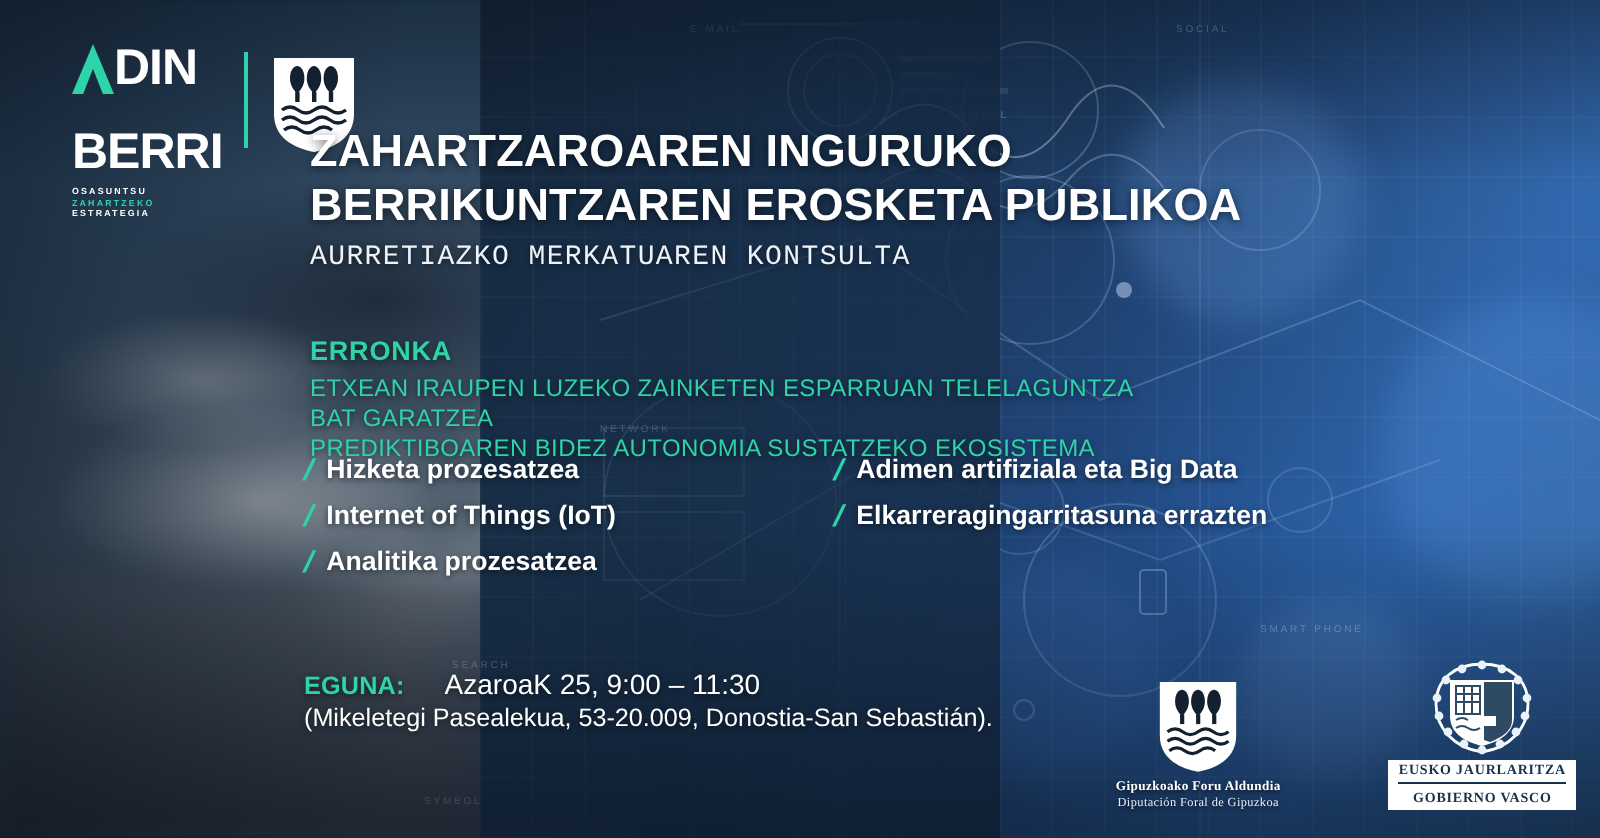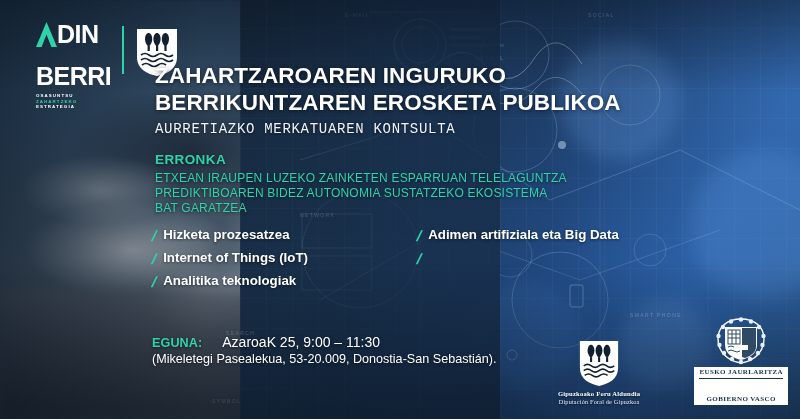--- a/index.html
+++ b/index.html
@@ -98,21 +98,21 @@
     letter-spacing:.1px;font-family:"Liberation Sans",sans-serif;
     text-shadow:0 1px 4px rgba(0,0,0,.55);
   }
   .subtitle{
     position:absolute;left:155px;top:121px;
     color:#eef3f8;font-size:14px;letter-spacing:.7px;font-weight:normal;
     font-family:Liberation Mono, monospace;
     text-shadow:0 1px 3px rgba(0,0,0,.55);
   }
 
-  .challenge{position:absolute;left:155px;top:152px;}
+  .challenge{position:absolute;left:155px;top:168px;}
   .challenge-label{
     color:#2fd3aa;font-weight:bold;font-size:13.5px;letter-spacing:.4px;
     font-family:"Liberation Sans",sans-serif;line-height:1.25;
     text-shadow:0 1px 3px rgba(0,0,0,.5);
   }
   .challenge-body{
     color:#2fd3aa;font-size:12px;line-height:1.26;letter-spacing:.2px;
     font-family:"Liberation Sans",sans-serif;margin-top:2px;
     text-shadow:0 1px 3px rgba(0,0,0,.5);
   }
@@ -175,21 +175,21 @@
   .ej-plate{
     background:#ffffff;padding:1px 5px 2px 5px;margin-top:2px;text-align:center;
   }
   .ej-l1{
     color:#16324f;font-family:"Liberation Serif",serif;font-weight:bold;
     font-size:7px;letter-spacing:.4px;line-height:1.2;white-space:nowrap;
   }
   .ej-l2{
     color:#16324f;font-family:"Liberation Serif",serif;font-weight:bold;
     font-size:7px;letter-spacing:.4px;line-height:1.2;white-space:nowrap;
-    border-top:1px solid #16324f;padding-top:16px;margin-top:1px;
+    border-top:1px solid #16324f;padding-top:3px;margin-top:1px;
   }
 </style>
 </head>
 <body>
 
 <div class="poster">
 
   <div class="bg">
     <div class="bg-hands"></div>
     <div class="bg-hands-low"></div>
@@ -280,48 +280,49 @@
     <div>ZAHARTZAROAREN INGURUKO</div>
     <div>BERRIKUNTZAREN EROSKETA PUBLIKOA</div>
   </div>
 
   <div class="subtitle">AURRETIAZKO MERKATUAREN KONTSULTA</div>
 
   <div class="challenge">
     <div class="challenge-label">ERRONKA</div>
     <div class="challenge-body">
       <div>ETXEAN IRAUPEN LUZEKO ZAINKETEN ESPARRUAN TELELAGUNTZA</div>
+      <div>BAT GARATZEA</div>
       <div>PREDIKTIBOAREN BIDEZ AUTONOMIA SUSTATZEKO EKOSISTEMA</div>
-      <div>BAT GARATZEA</div>
     </div>
   </div>
 
   <div class="cols">
     <div class="col">
       <div class="bullet">
         <span class="slash">/</span>
         <span class="bullet-txt">Hizketa prozesatzea</span>
       </div>
       <div class="bullet">
         <span class="slash">/</span>
         <span class="bullet-txt">Internet of Things (IoT)</span>
       </div>
       <div class="bullet">
         <span class="slash">/</span>
-        <span class="bullet-txt">Analitika teknologiak</span>
+        <span class="bullet-txt">Analitika prozesatzea</span>
       </div>
     </div>
 
     <div class="col-right">
       <div class="bullet">
         <span class="slash">/</span>
         <span class="bullet-txt">Adimen artifiziala eta Big Data</span>
       </div>
       <div class="bullet">
         <span class="slash">/</span>
+        <span class="bullet-txt">Elkarreragingarritasuna errazten</span>
       </div>
     </div>
   </div>
 
   <div class="info">
     <div class="info-row">
       <span class="info-key">EGUNA:</span>
       <span class="info-val">AzaroaK 25, 9:00 – 11:30</span>
     </div>
     <div class="info-row">

